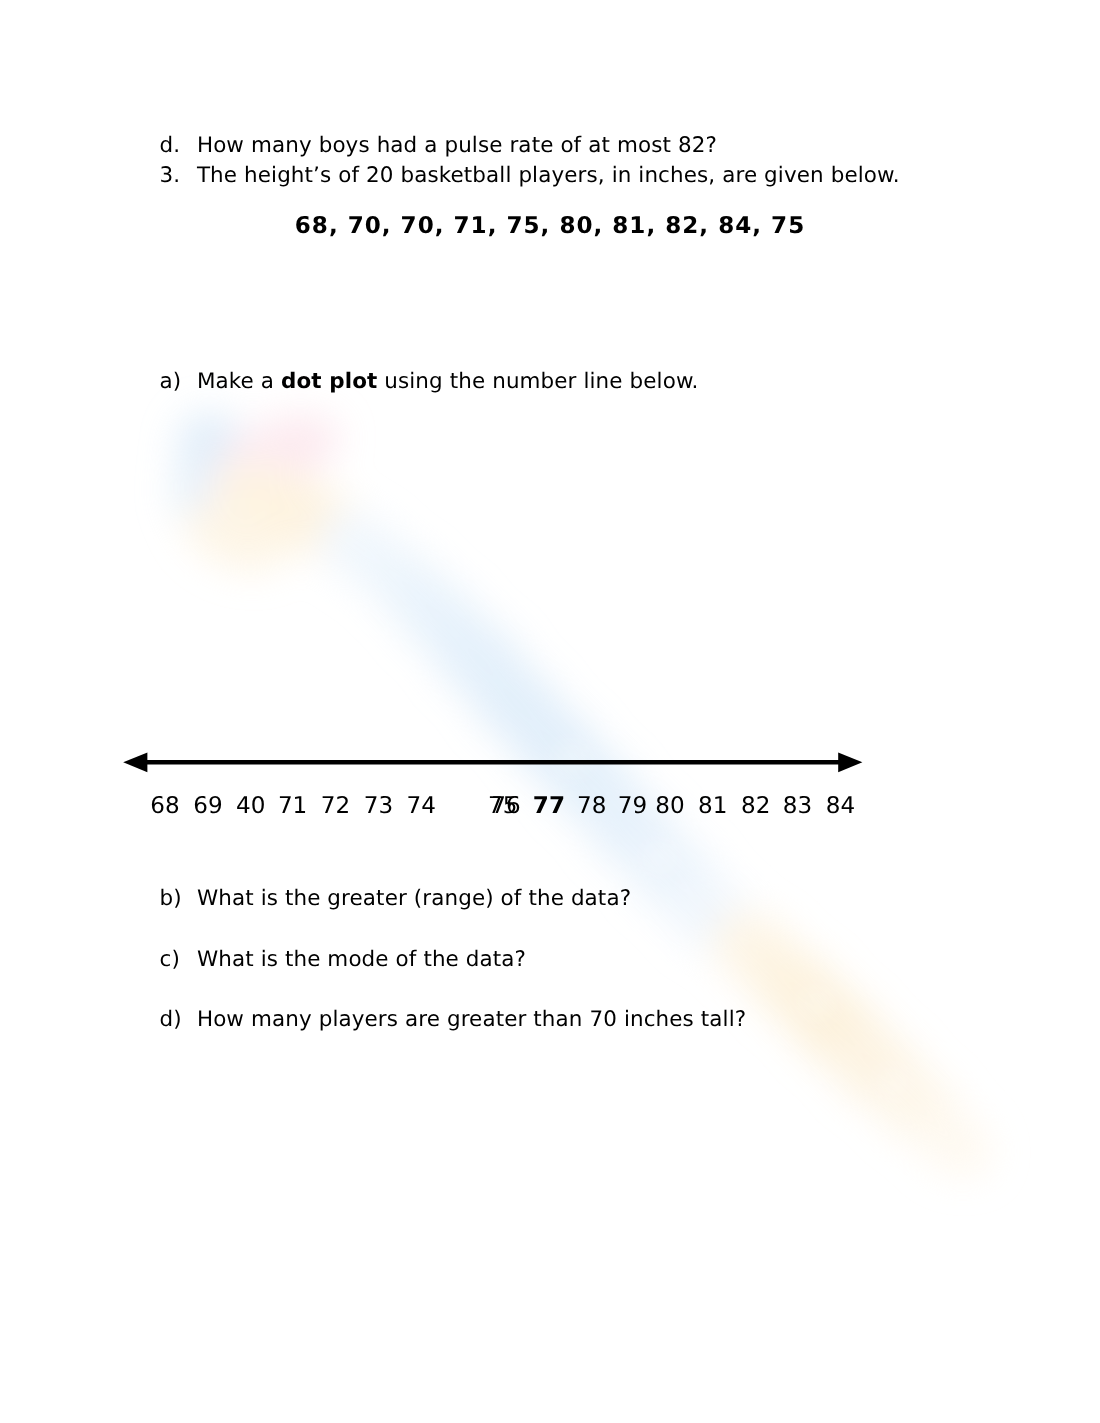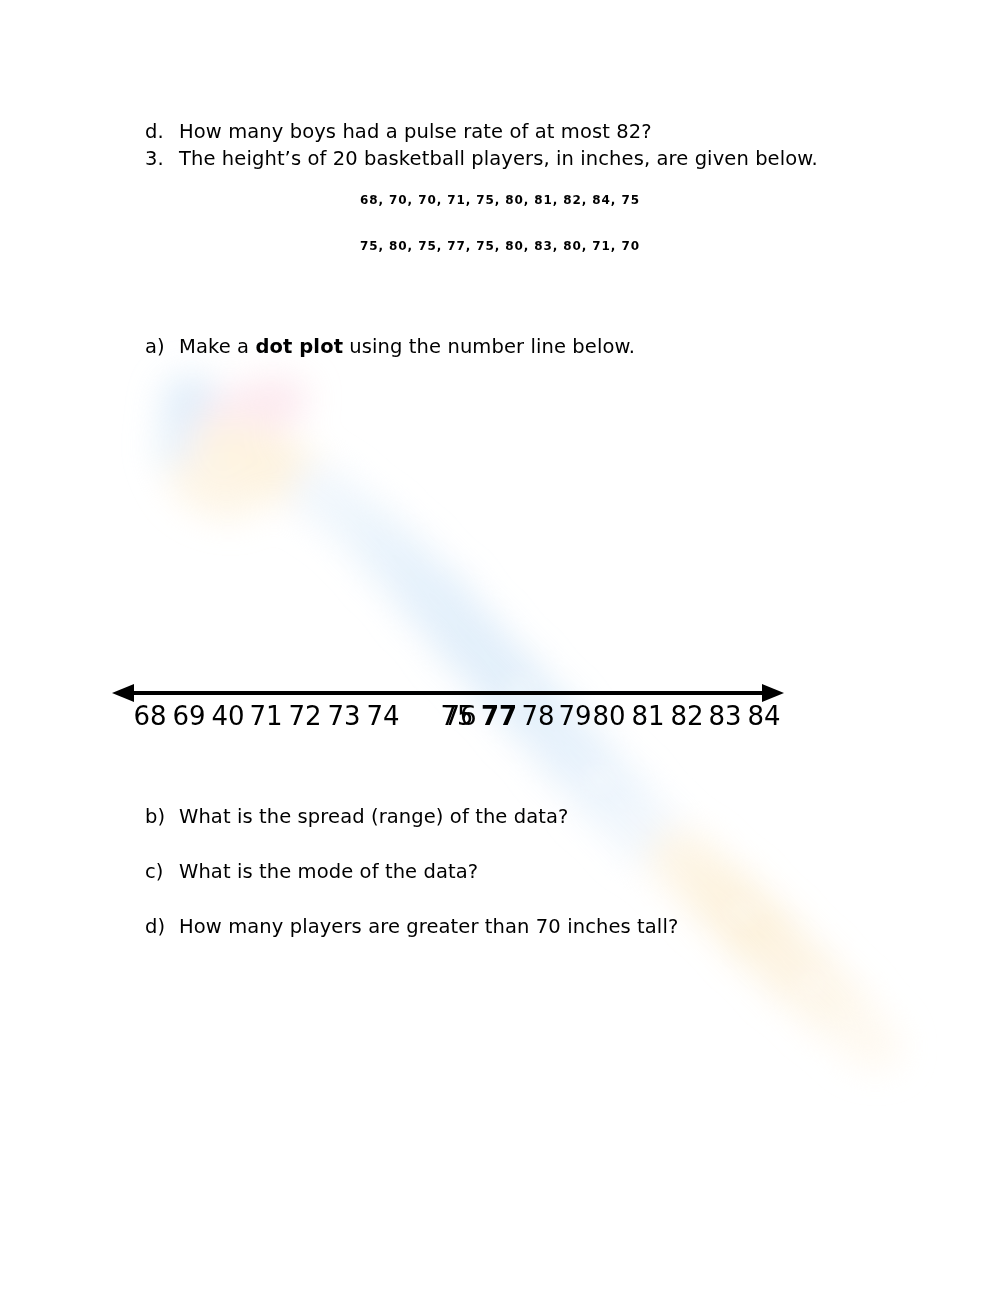--- a/index.html
+++ b/index.html
@@ -49,21 +49,21 @@
   .marker {
     width: 34px;
     flex: 0 0 34px;
   }
   .qtext { flex: 0 0 auto; }
 
   .datarow {
     position: absolute;
     width: 1000px;
     text-align: center;
-    font-size: 12px;
+    font-size: 21px;
     font-weight: bold;
     letter-spacing: 0.9px;
     white-space: nowrap;
   }
 
   
   #numberline {
     position: absolute;
     left: 0;
     top: 660px;
@@ -77,22 +77,22 @@
   }
   .tick-labels {
     position: absolute;
     left: 0;
     top: 42px;
     width: 1000px;
     height: 36px;
   }
   .tick-label {
     position: absolute;
-    top: 0;
-    font-size: 26px;
+    top: 16px;
+    font-size: 21px;
     line-height: 28px;
     text-align: center;
     transform: translateX(-50%);
     white-space: nowrap;
   }
   .bold-seg { font-weight: bold; }
 </style>
 </head>
 <body>
 
@@ -146,21 +146,20 @@
     <span class="marker">d.</span>
     <span class="qtext">How many boys had a pulse rate of at most 82?</span>
   </div>
 
   <div class="qline" style="left:145px; top:145px;">
     <span class="marker">3.</span>
     <span class="qtext">The height’s of 20 basketball players, in inches, are given below.</span>
   </div>
 
   <div class="datarow" style="top:193px;">68, 70, 70, 71, 75, 80, 81, 82, 84, 75</div>
-  <div class="datarow" style="top:239px;">75, 80, 75, 77, 75, 80, 83, 80, 71, 70</div>
 
   <div class="qline" style="left:145px; top:333px;">
     <span class="marker">a)</span>
     <span class="qtext">
       <span>Make a </span><span class="bold-seg">dot plot</span><span> using the number line below.</span>
     </span>
   </div>
 
   <div id="numberline">
     <svg id="axis-svg" width="690" height="30" viewBox="0 0 690 30" xmlns="http://www.w3.org/2000/svg">
@@ -184,21 +183,21 @@
         <span class="tick-label" style="left: 609px;">80</span>
         <span class="tick-label" style="left: 648px;">81</span>
         <span class="tick-label" style="left: 687px;">82</span>
         <span class="tick-label" style="left: 725px;">83</span>
         <span class="tick-label" style="left: 764px;">84</span>
       </div>
   </div>
 
   <div class="qline" style="left:145px; top:803px;">
     <span class="marker">b)</span>
-    <span class="qtext">What is the spread (range) of the data?</span>
+    <span class="qtext">What is the greater (range) of the data?</span>
   </div>
 
   <div class="qline" style="left:145px; top:858px;">
     <span class="marker">c)</span>
     <span class="qtext">What is the mode of the data?</span>
   </div>
 
   <div class="qline" style="left:145px; top:913px;">
     <span class="marker">d)</span>
     <span class="qtext">How many players are greater than 70 inches tall?</span>

